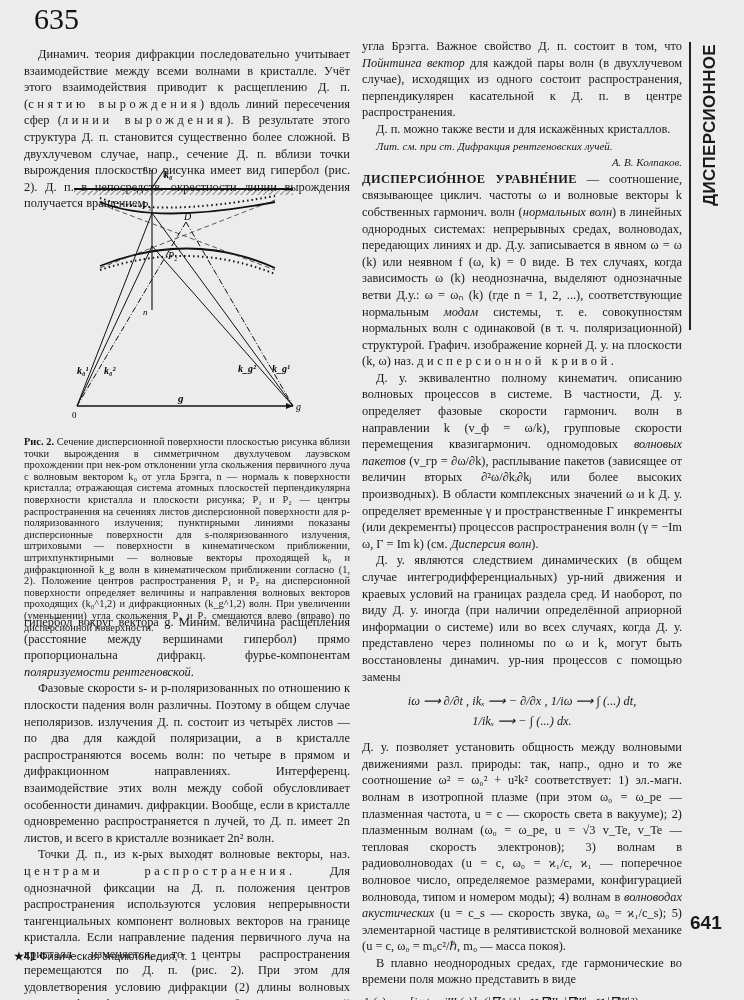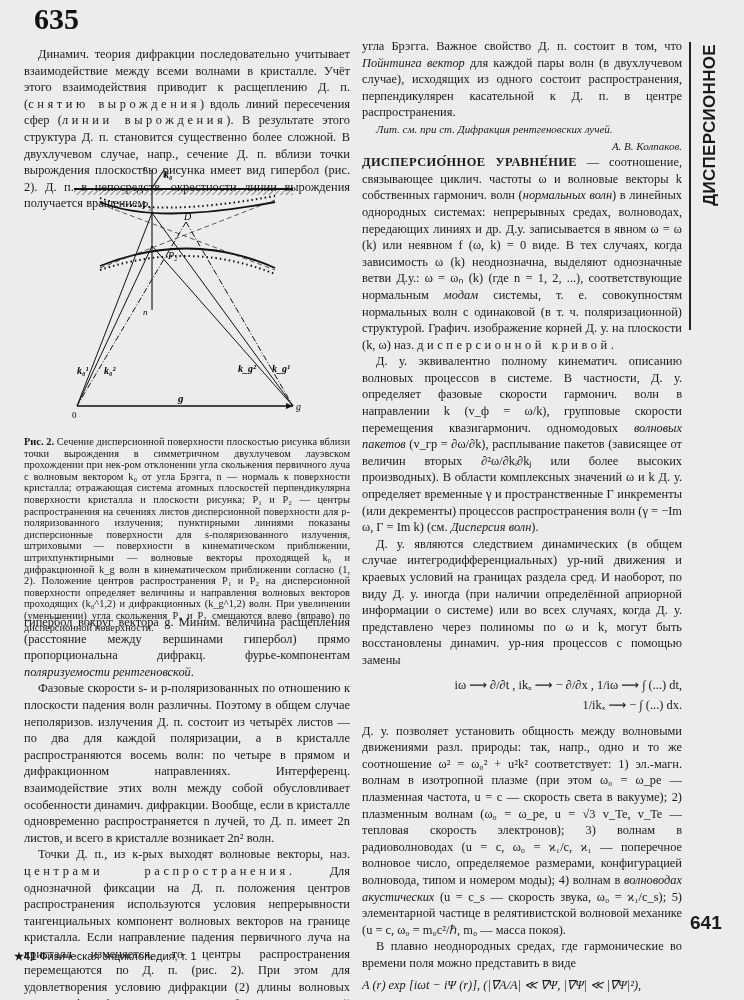--- a/index.html
+++ b/index.html
@@ -4,36 +4,36 @@
 <style>
   html, body { margin: 0; padding: 0; }
   body {
     width: 744px; height: 1000px; overflow: hidden;
     background: #ececec; color: #1a1a1a;
     font-family: "Liberation Serif", serif;
     position: relative;
   }
   .page-number-top {
     position: absolute; left: 34px; top: 2px;
-    font-size: 30px; font-family: "Liberation Serif", serif; color: #111; font-weight: bold;
+    font-size: 30px; font-family: "Liberation Serif", serif; color: #111;
   }
   .col {
     position: absolute; font-size: 12.4px; line-height: 16.6px;
     text-align: justify; hyphens: manual;
   }
   .col-left { left: 24px; top: 46px; width: 326px; }
   .col-right { left: 362px; top: 38px; width: 320px; }
   .p { margin: 0; text-indent: 14px; }
   .p.noind { text-indent: 0; }
   .spaced { letter-spacing: 3.6px; }
   .it { font-style: italic; }
   .headword { font-weight: bold; letter-spacing: 0.4px; }
   .lit { font-size: 11px; text-indent: 14px; margin: 0; }
   .author { font-size: 11px; text-align: right; font-style: italic; margin: 0; }
-  .formula { text-align: right; margin: 6px 0 8px 0; line-height: 20px; }
+  .formula { text-align: center; font-style: italic; margin: 6px 0 8px 0; line-height: 20px; }
   .formula-line { text-align: left; font-style: italic; margin: 6px 0; }
   .figure { position: absolute; left: 60px; top: 160px; width: 250px; height: 262px; }
   .caption {
     position: absolute; left: 24px; top: 436px; width: 326px;
     font-size: 10.4px; line-height: 11.6px; text-align: justify;
   }
   .caption .lbl { font-weight: bold; }
   .col-left2 { left: 24px; top: 614px; width: 326px; }
   .footer {
     position: absolute; left: 14px; top: 950px;
@@ -117,20 +117,21 @@
   <p class="p"><span>Точки Д. п., из к-рых выходят волновые векторы, наз. </span><span class="spaced">центрами распространения</span><span>. Для однозначной фиксации на Д. п. положения центров распространения используются условия непрерывности тангенциальных компонент волновых векторов на границе кристалла. Если направление падения первичного луча на кристалл изменяется, то центры распространения перемещаются по Д. п. (рис. 2). При этом для удовлетворения условию дифракции (2) длины волновых векторов k₀ и k_g изменяются, что обеспечивается резкой пространственной дисперсией фазовой скорости волн в узком угловом (частотном) интервале вблизи</span></p>
 </div>
 
 <div class="footer">
   <span class="star">★41</span>
   <span>Физическая энциклопедия, т. 1</span>
 </div>
 
 <div class="col col-right">
   <p class="p noind"><span>угла Брэгга. Важное свойство Д. п. состоит в том, что </span><span class="it">Пойнтинга вектор</span><span> для каждой пары волн (в двухлучевом случае), исходящих из одного состоит распространения, перпендикулярен касательной к Д. п. в центре распространения.</span></p>
+  <p class="p">Д. п. можно также вести и для искажённых кристаллов.</p>
   <p class="lit"><span class="it">Лит. см. при ст. </span><span class="it">Дифракция рентгеновских лучей.</span></p>
   <p class="author">А. В. Колпаков.</p>
   <p class="p noind"><span class="headword">ДИСПЕРСИО́ННОЕ УРАВНЕ́НИЕ</span><span> — соотношение, связывающее циклич. частоты ω и волновые векторы k собственных гармонич. волн (</span><span class="it">нормальных волн</span><span>) в линейных однородных системах: непрерывных средах, волноводах, передающих линиях и др. Д.у. записывается в явном ω = ω (k) или неявном f (ω, k) = 0 виде. В тех случаях, когда зависимость ω (k) неоднозначна, выделяют однозначные ветви Д.у.: ω = ωₙ (k) (где n = 1, 2, ...), соответствующие нормальным </span><span class="it">модам</span><span> системы, т. е. совокупностям нормальных волн с одинаковой (в т. ч. поляризационной) структурой. Графич. изображение корней Д. у. на плоскости (k, ω) наз. </span><span class="spaced">дисперсионной кривой</span><span>.</span></p>
   <p class="p"><span>Д. у. эквивалентно полному кинематич. описанию волновых процессов в системе. В частности, Д. у. определяет фазовые скорости гармонич. волн в направлении k (v_ф = ω/k), групповые скорости перемещения квазигармонич. одномодовых </span><span class="it">волновых пакетов</span><span> (v_гр = ∂ω/∂k), расплывание пакетов (зависящее от величин вторых ∂²ω/∂kᵢ∂kⱼ или более высоких производных). В области комплексных значений ω и k Д. у. определяет временные γ и пространственные Γ инкременты (или декременты) процессов распространения волн (γ = −Im ω, Γ = Im k) (см. </span><span class="it">Дисперсия волн</span><span>).</span></p>
   <p class="p">Д. у. являются следствием динамических (в общем случае интегродифференциальных) ур-ний движения и краевых условий на границах раздела сред. И наоборот, по виду Д. у. иногда (при наличии определённой априорной информации о системе) или во всех случаях, когда Д. у. представлено через полиномы по ω и k, могут быть восстановлены динамич. ур-ния процессов с помощью замены</p>
   <div class="formula">
     <div>iω ⟶ ∂/∂t ,   ikₓ ⟶ − ∂/∂x ,   1/iω ⟶ ∫ (...) dt,</div>
     <div>1/ikₓ ⟶ − ∫ (...) dx.</div>
   </div>
   <p class="p noind"><span>Д. у. позволяет установить общность между волновыми движениями разл. природы: так, напр., одно и то же соотношение ω² = ω₀² + u²k² соответствует: 1) эл.-магн. волнам в изотропной плазме (при этом ω₀ = ω_pe — плазменная частота, u = c — скорость света в вакууме); 2) плазменным волнам (ω₀ = ω_pe, u = √3 v_Te, v_Te — тепловая скорость электронов); 3) волнам в радиоволноводах (u = c, ω₀ = ϰ₁/c, ϰ₁ — поперечное волновое число, определяемое размерами, конфигурацией волновода, типом и номером моды); 4) волнам в </span><span class="it">волноводах акустических</span><span> (u = c_s — скорость звука, ω₀ = ϰ₁/c_s); 5) элементарной частице в релятивистской волновой механике (u = c, ω₀ = m₀c²/ℏ, m₀ — масса покоя).</span></p>

